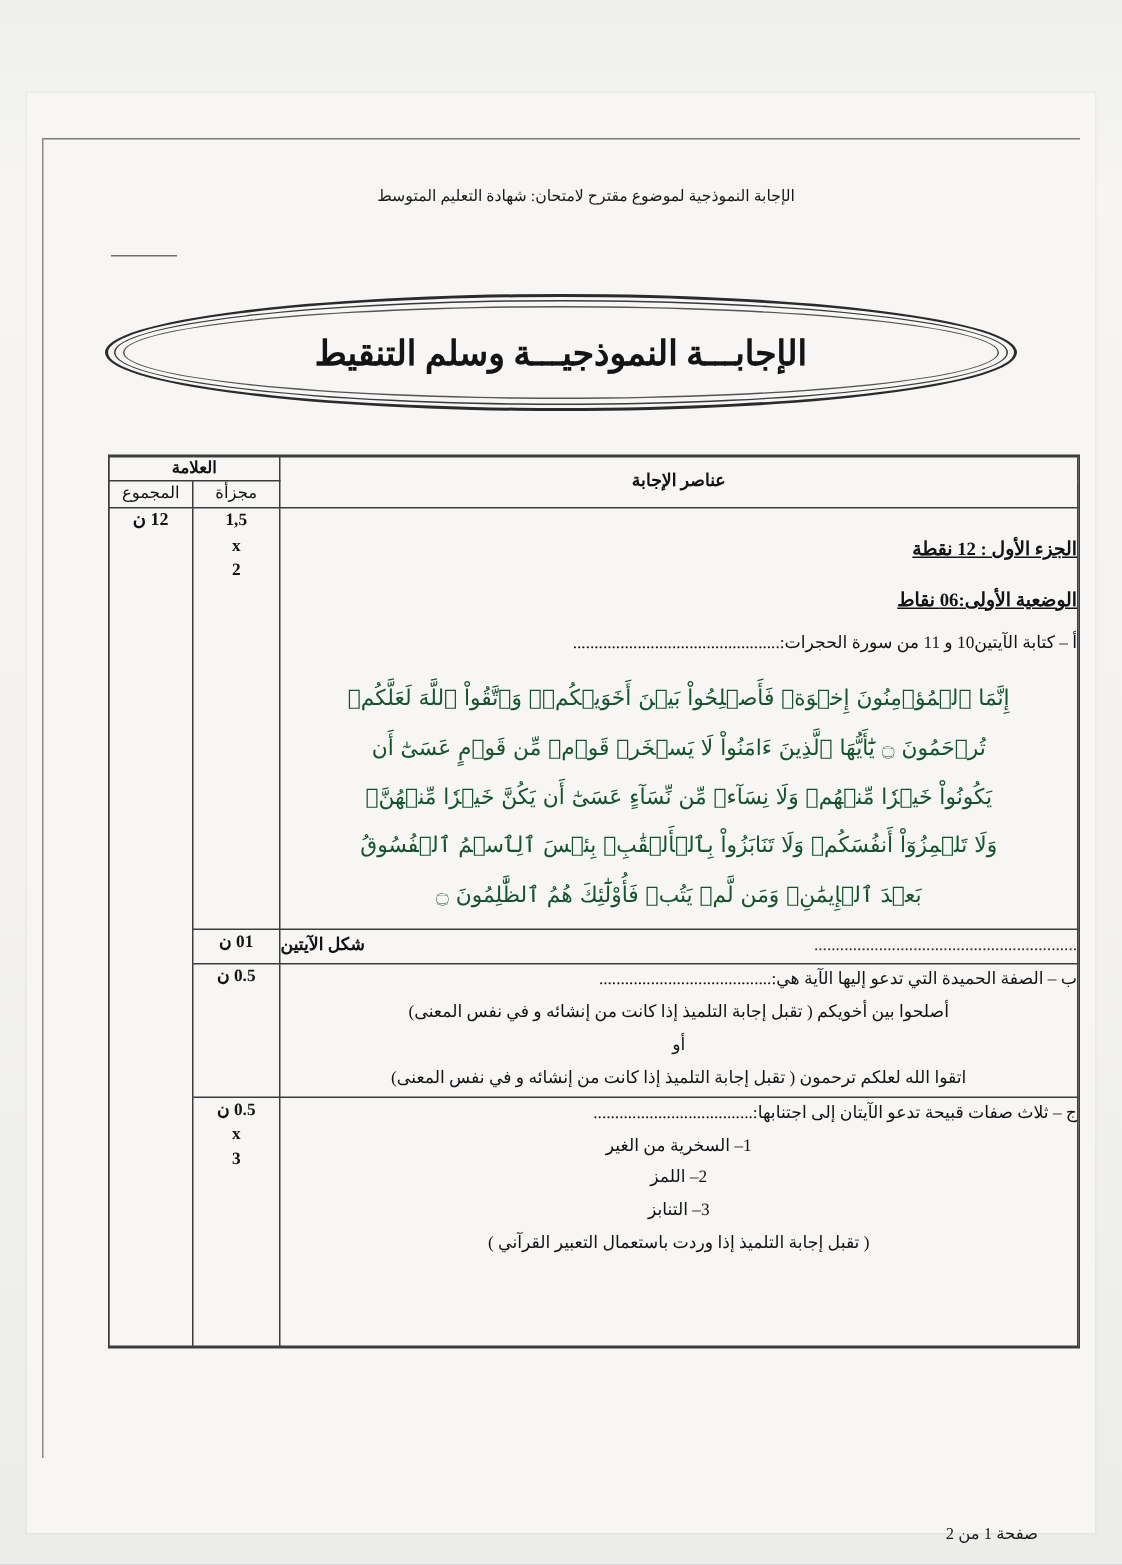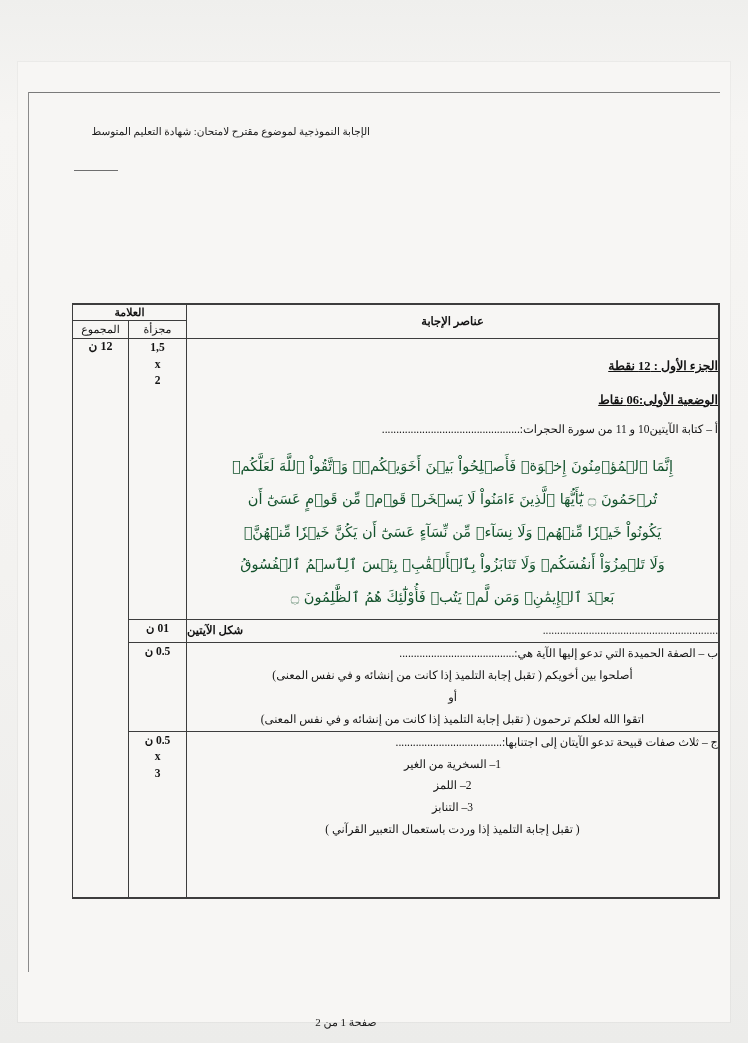--- a/index.html
+++ b/index.html
@@ -50,21 +50,21 @@
     width: 620px;
     text-align: right;
     font-size: 10.5px;
     color: #1b1b1b;
     line-height: 1.9;
     letter-spacing: 0.2px;
   }
   .header .row {
     display: flex;
     flex-direction: row-reverse;
-    justify-content: flex-start;
+    justify-content: center;
     gap: 0;
   }
   .header .c-right { width: 300px; text-align: right; }
   .header .c-mid   { width: 170px; text-align: right; }
   .bold { font-weight: bold; }
 
   
   .title-wrap {
     position: absolute;
     top: 196px;
@@ -192,21 +192,21 @@
     gap: 8px;
   }
   .shakl-label { font-weight: bold; font-size: 11.5px; }
   .shakl-dots { flex: 1; overflow: hidden; white-space: nowrap; color: #333; }
 
   .footer {
     position: absolute;
     bottom: 14px;
     left: 0;
     width: 692px;
-    text-align: center;
+    text-align: right;
     font-size: 11px;
     color: #1a1a1a;
   }
 </style>
 </head>
 <body>
 
 <div class="page">
   <div class="paper-tint"></div>
   <div class="sheet"></div>
@@ -214,20 +214,26 @@
   <div class="edge-line edge-top"></div>
   <div class="edge-line edge-left"></div>
   <div class="edge-line tick-left"></div>
 
   <div class="header">
     <div class="row">
       <div class="c-right">الإجابة النموذجية لموضوع مقترح لامتحان:  شهادة التعليم المتوسط</div>
     </div>
   </div>
 
+  <div class="title-wrap">
+    <div class="ellipse"></div>
+    <div class="ellipse inner"></div>
+    <div class="ellipse inner2"></div>
+    <div class="title-text">الإجابـــة النموذجيـــة وسلم التنقيط</div>
+  </div>
 
   <div class="table">
     <table class="grid">
       <colgroup>
         <col class="col-body">
         <col class="col-part">
         <col class="col-total">
       </colgroup>
       <tbody>
           <tr>

